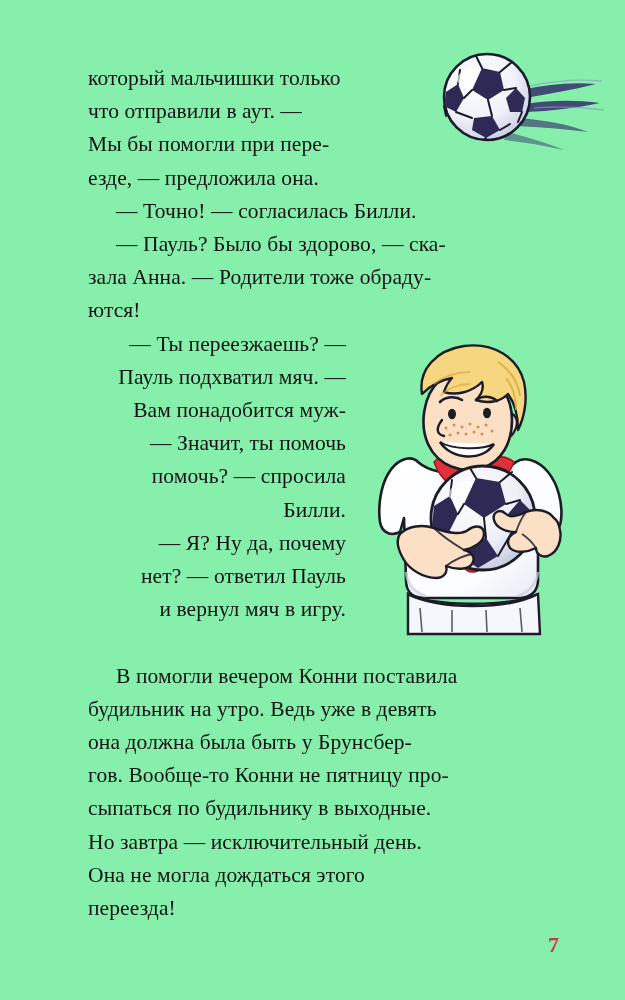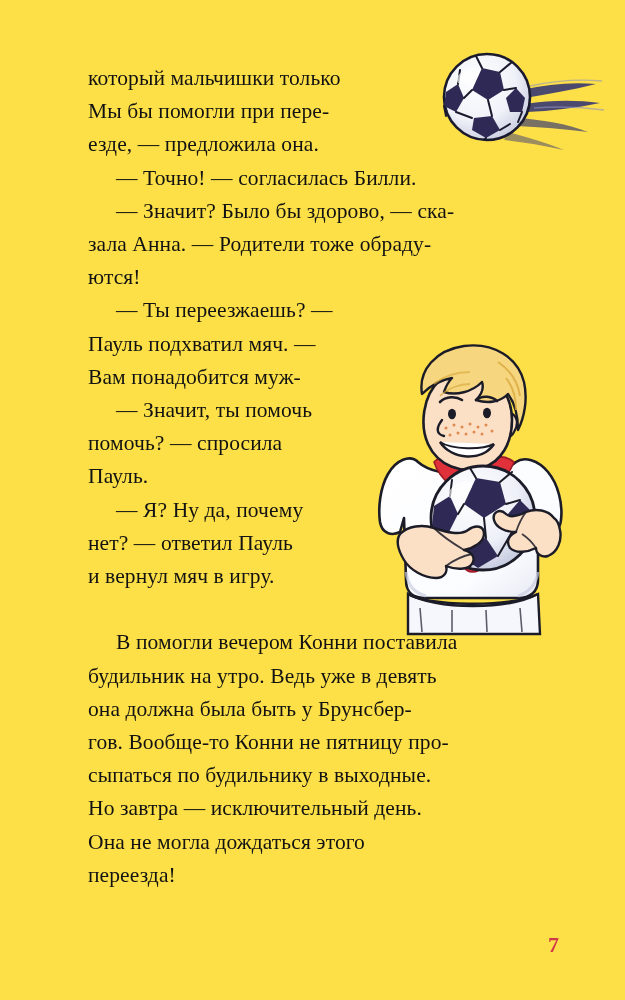--- a/index.html
+++ b/index.html
@@ -13,40 +13,40 @@
     position: relative;
     overflow: hidden;
     font-family: "Liberation Serif", "DejaVu Serif", serif;
     color: #111111;
     -webkit-font-smoothing: antialiased;
   }
 
   .page {
     position: absolute;
     inset: 0;
-    background: #fde047;
+    background: #86efac;
   }
 
   
   .textblock {
     position: absolute;
     left: 88px;
     top: 62px;
     width: 458px;
   }
   .line {
     font-size: 21.5px;
     line-height: 33.2px;
     white-space: pre;
     letter-spacing: 0.1px;
     color: #121212;
   }
 
   
-  .narrow { width: 258px; }
+  .narrow { width: 258px; text-align: right; }
   .narrow-top { width: 330px; }
 
   .para-gap { height: 33.2px; }
 
   
   .ball-fly {
     position: absolute;
     left: 430px;
     top: 44px;
     width: 180px;
@@ -248,36 +248,37 @@
         <path d="M178 190 C172 198 170 204 168 210 M188 226 C184 220 180 216 174 212" fill="none" stroke="#1c1c28" stroke-width="1.8" opacity="0.85"></path>
       </g>
 
       <path d="M58 250 C60 262 64 270 78 274 M190 250 C188 262 182 270 170 274" fill="none" stroke="#c9cde0" stroke-width="3" opacity="0.7"></path>
     </svg>
   </div>
 
   <div class="textblock">
 
     <div class="line narrow-top">который мальчишки только</div>
+    <div class="line narrow-top">что отправили в аут. —</div>
     <div class="line narrow-top">Мы бы помогли при пере-</div>
     <div class="line narrow-top">езде, — предложила она.</div>
 
     <div class="line" style="text-indent:28px">— Точно! — согласилась Билли.</div>
 
-    <div class="line" style="text-indent:28px">— Значит? Было бы здорово, — ска-</div>
+    <div class="line" style="text-indent:28px">— Пауль? Было бы здорово, — ска-</div>
     <div class="line">зала Анна. — Родители тоже обраду-</div>
     <div class="line">ются!</div>
 
     <div class="line narrow" style="text-indent:28px">— Ты переезжаешь? —</div>
     <div class="line narrow">Пауль подхватил мяч. —</div>
     <div class="line narrow">Вам понадобится муж-</div>
 
     <div class="line narrow" style="text-indent:28px">— Значит, ты помочь</div>
     <div class="line narrow">помочь? — спросила</div>
-    <div class="line narrow">Пауль.</div>
+    <div class="line narrow">Билли.</div>
 
     <div class="line narrow" style="text-indent:28px">— Я? Ну да, почему</div>
     <div class="line narrow">нет? — ответил Пауль</div>
     <div class="line narrow">и вернул мяч в игру.</div>
 
     <div class="para-gap"></div>
 
     <div class="line" style="text-indent:28px">В помогли вечером Конни поставила</div>
     <div class="line">будильник на утро. Ведь уже в девять</div>
     <div class="line">она должна была быть у Брунсбер-</div>

